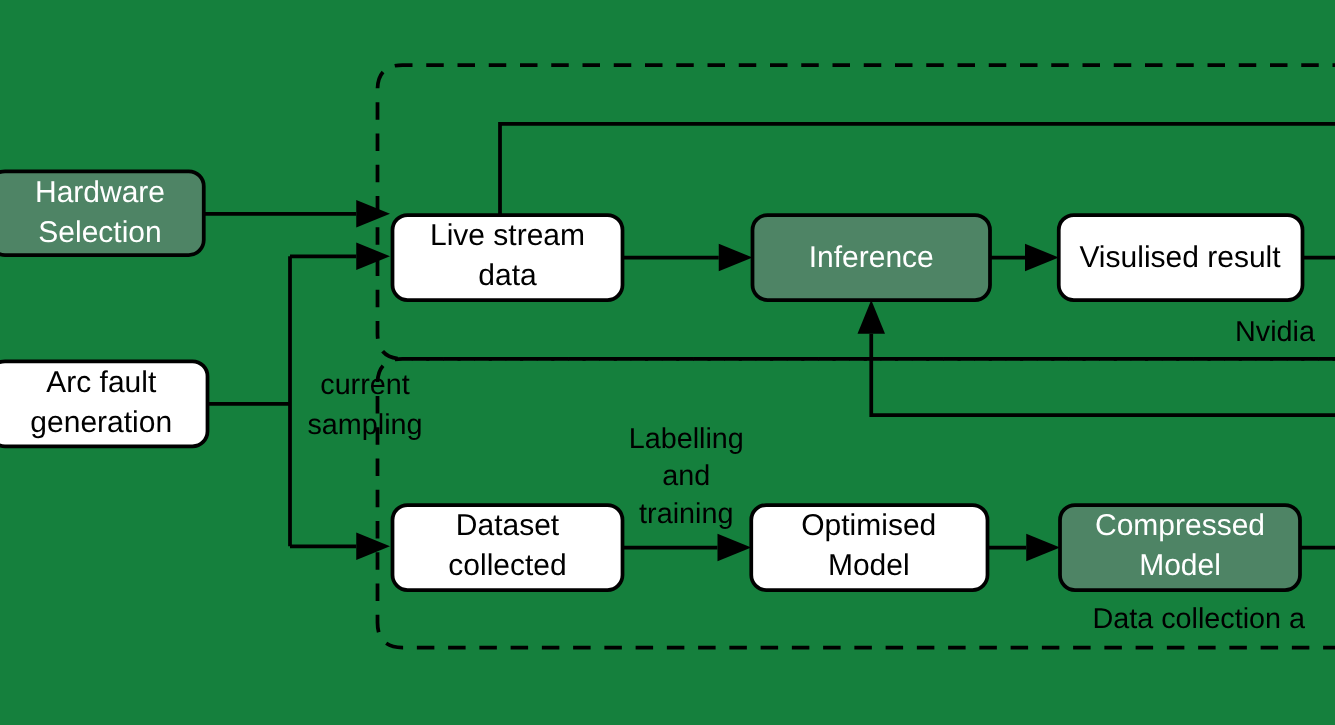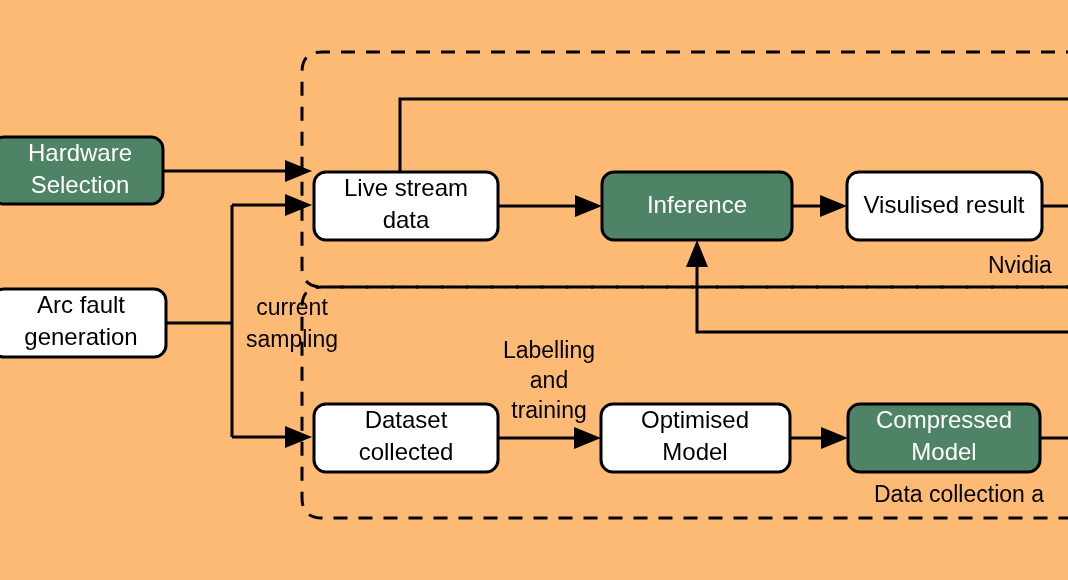--- a/index.html
+++ b/index.html
@@ -8,21 +8,21 @@
     background: #ffffff;
   }
   body {
     font-family: "Liberation Sans", sans-serif;
   }
   #diagram-root {
     position: relative;
     width: 1068px;
     height: 580px;
     overflow: hidden;
-    background: #fdba74;
+    background: #15803d;
   }
   svg#flow {
     display: block;
     width: 1068px;
     height: 580px;
   }
   .node-rect-green {
     fill: #4e8465;
     stroke: #000000;
     stroke-width: 3;

